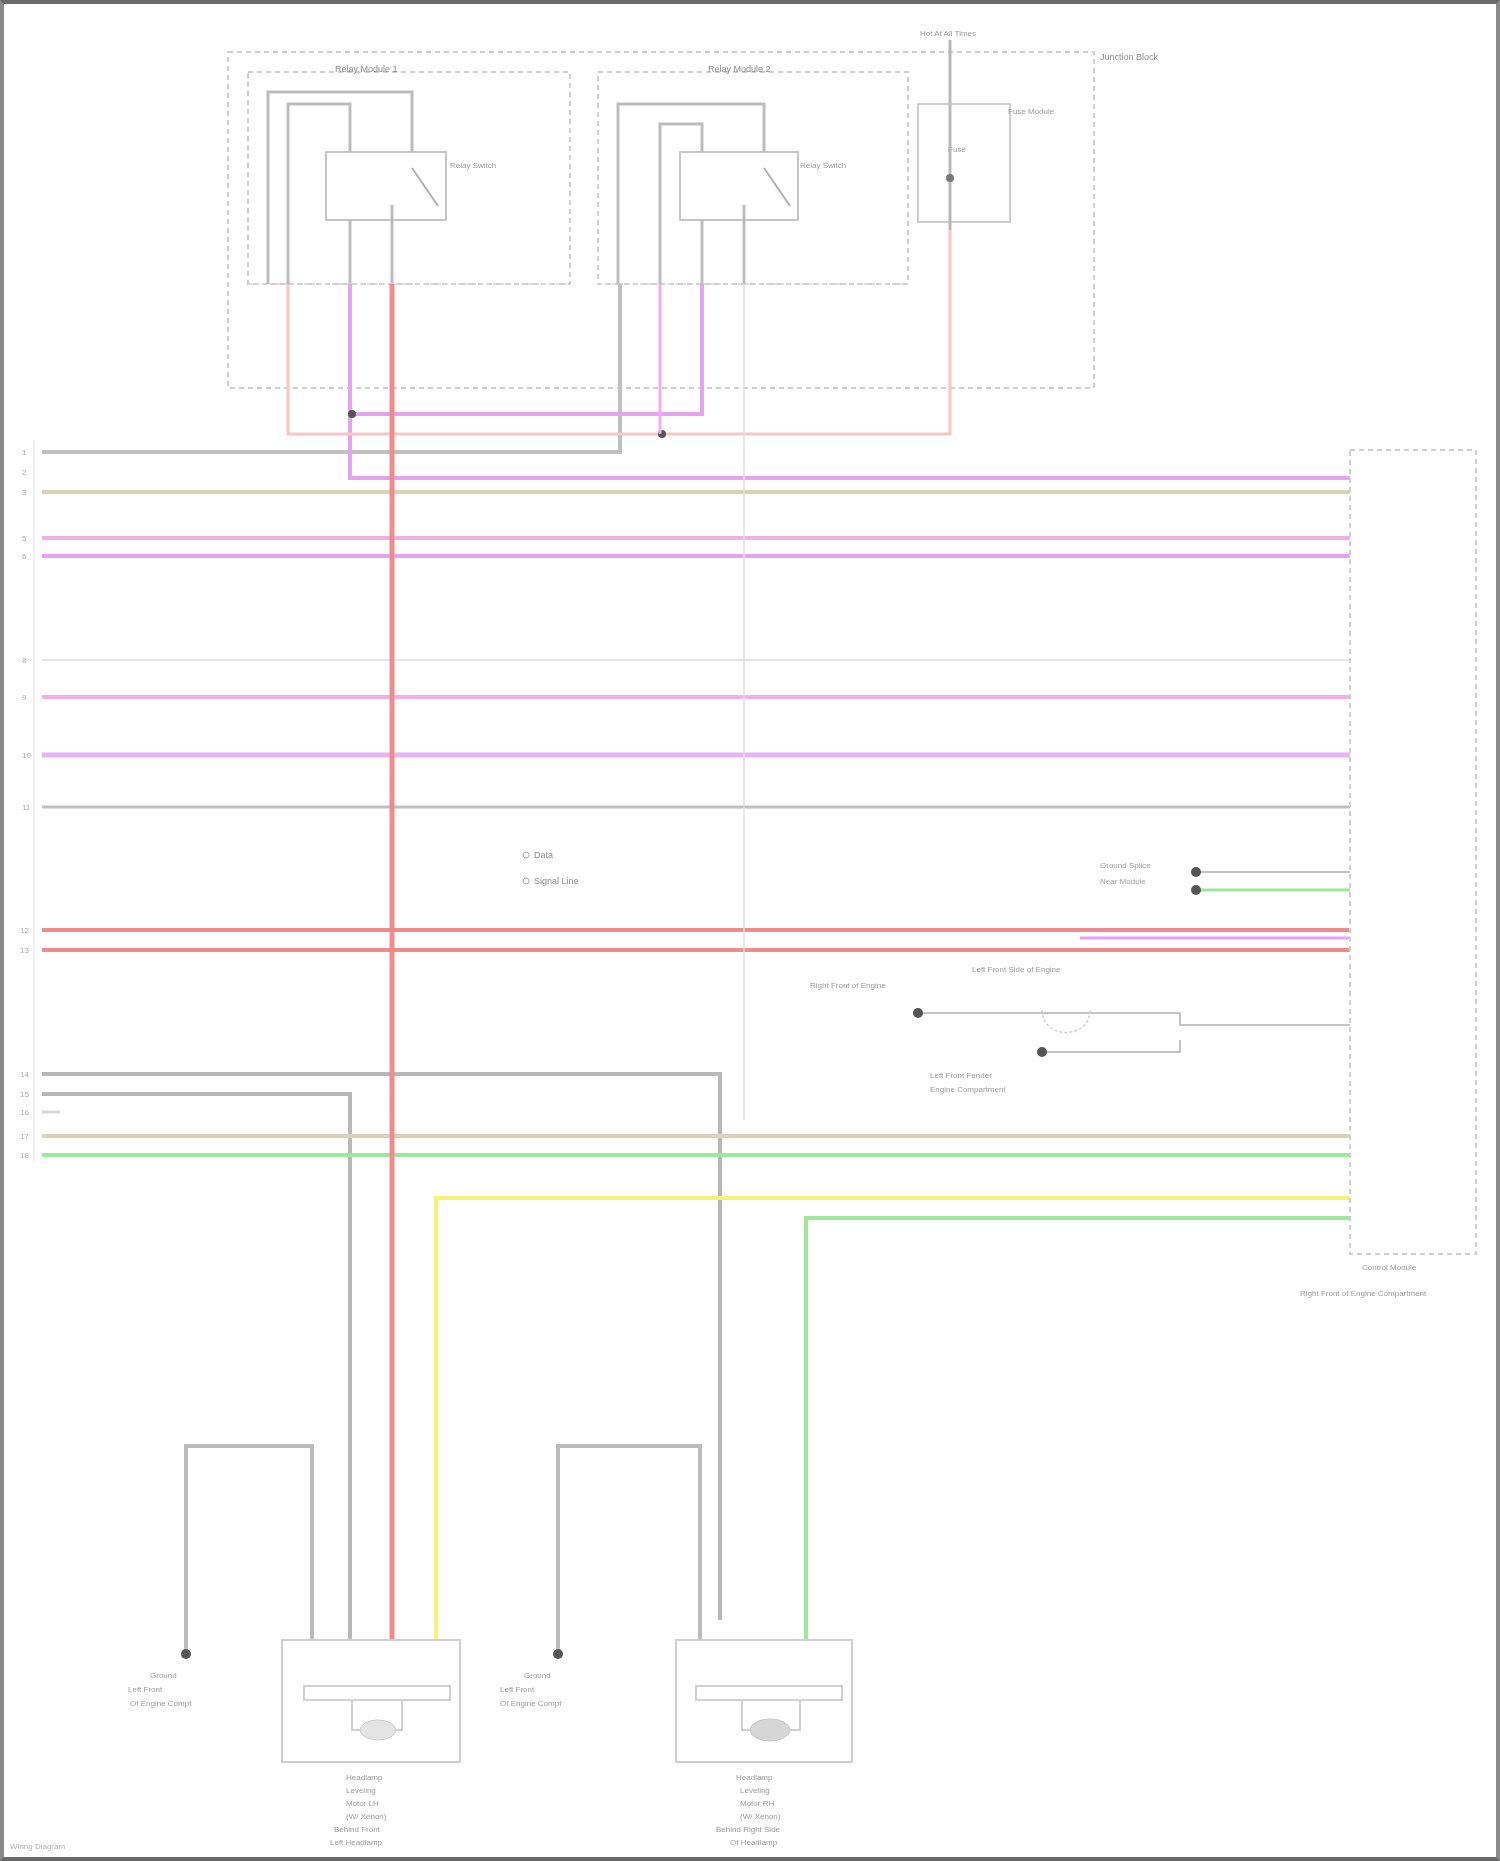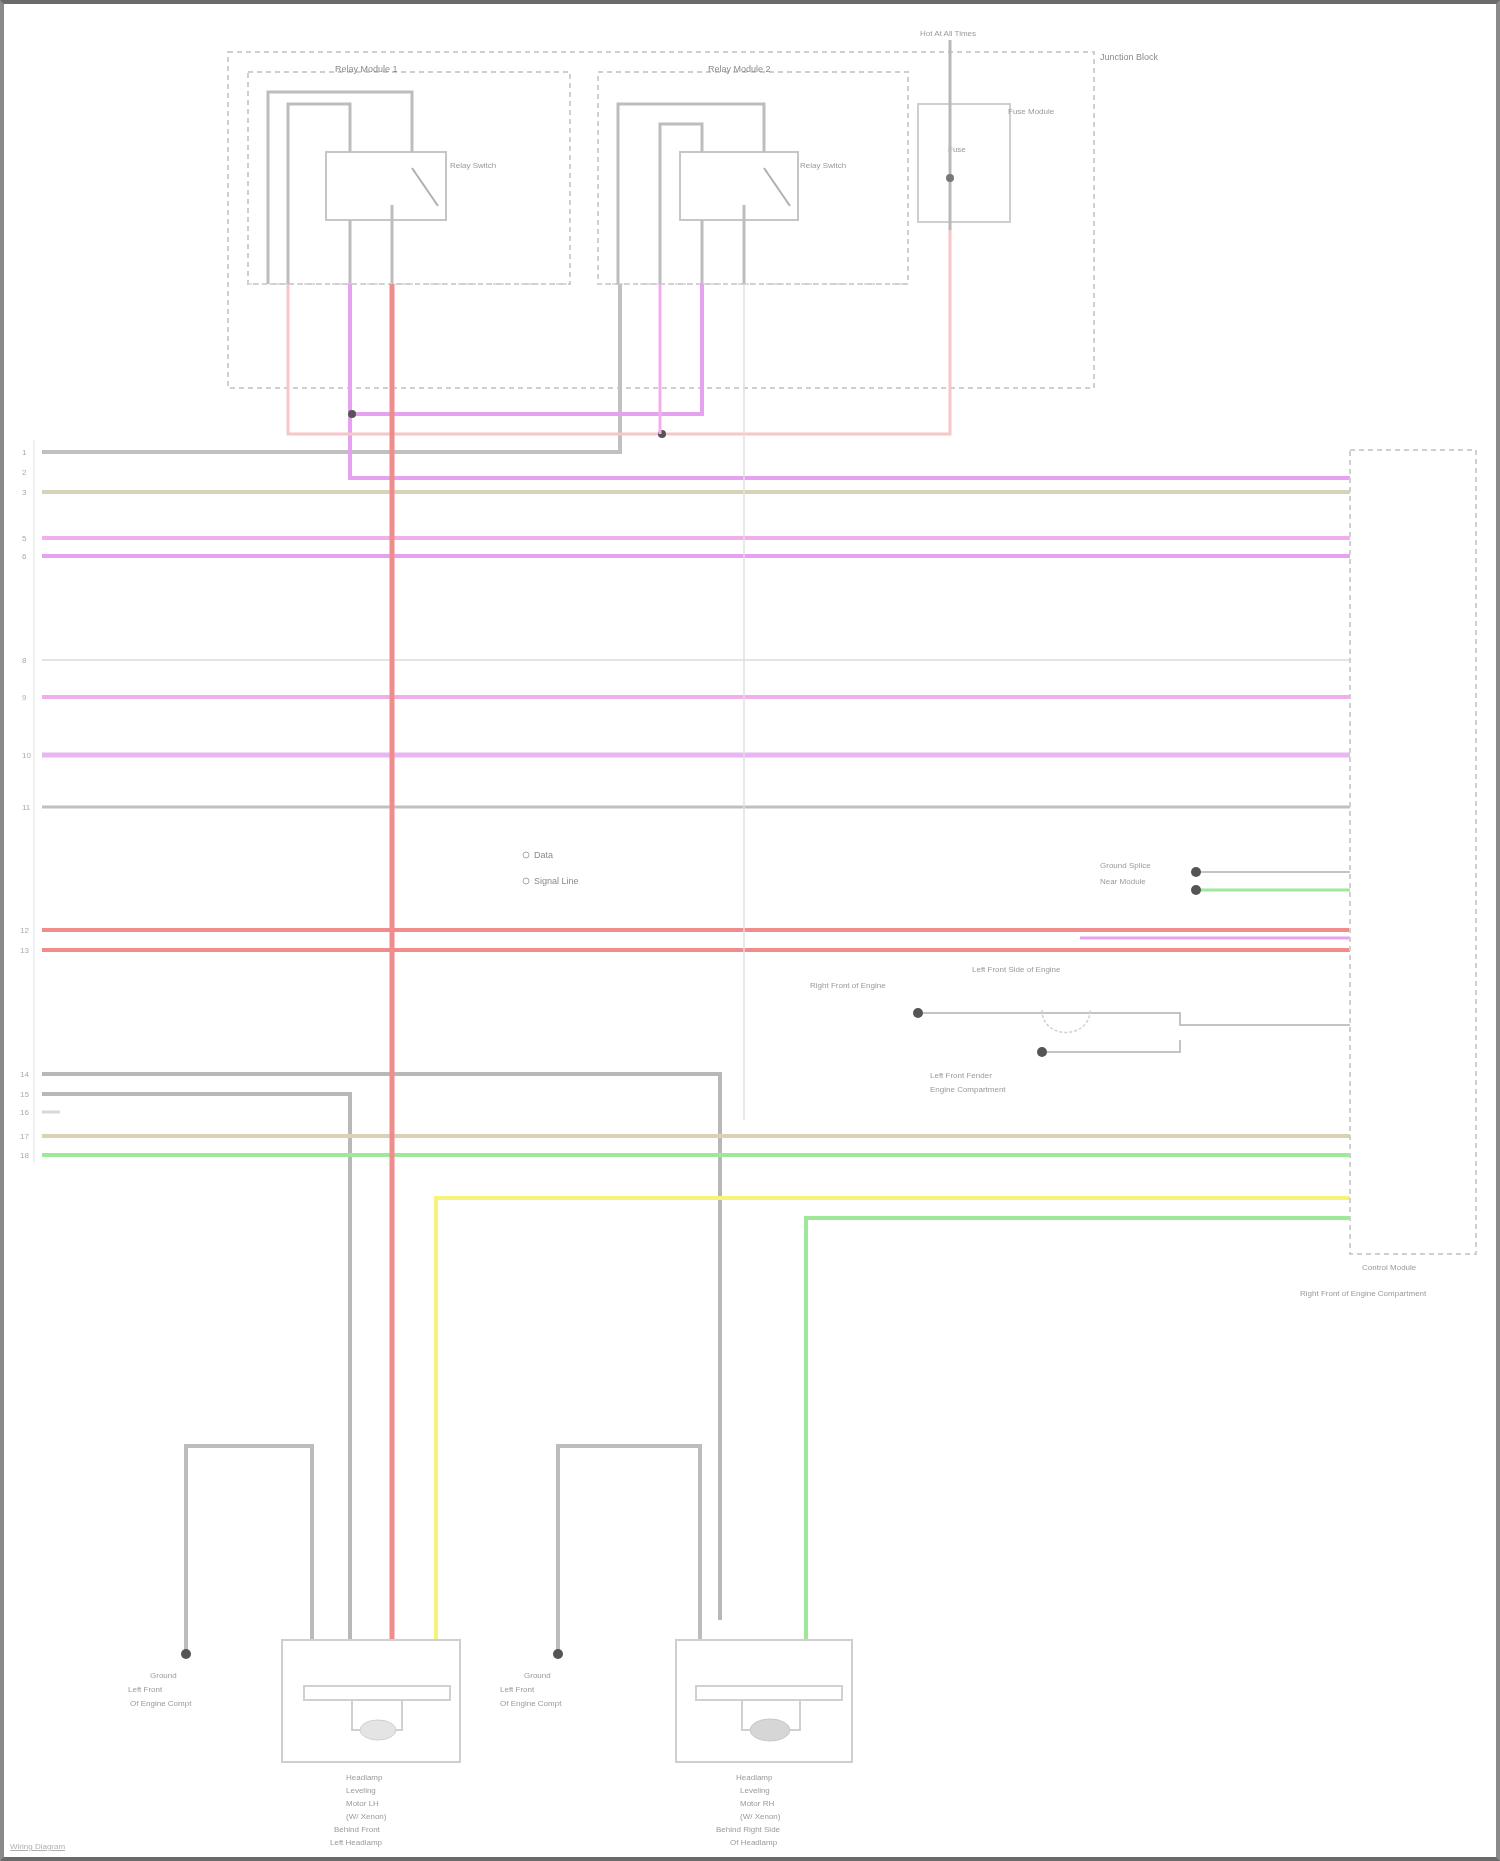--- a/index.html
+++ b/index.html
@@ -3,21 +3,21 @@
 <meta charset="utf-8">
 <style>
   html, body { margin:0; padding:0; background:#ffffff; }
   body { width:1500px; height:1861px; overflow:hidden; font-family:"Liberation Sans", sans-serif; }
   .frame { position:absolute; left:0; top:0; width:1500px; height:1861px; box-sizing:border-box;
            border-top:4px solid #6a6a6a; border-left:4px solid #8a8a8a; border-right:4px solid #8a8a8a; border-bottom:4px solid #6a6a6a; }
   svg { position:absolute; left:0; top:0; }
   .lbl { font-family:"Liberation Sans", sans-serif; font-size:9px; fill:#8a8a8a; }
   .lbl-sm { font-family:"Liberation Sans", sans-serif; font-size:8px; fill:#9a9a9a; }
   .pin { font-family:"Liberation Sans", sans-serif; font-size:8px; fill:#aaaaaa; }
-  .footer { position:absolute; left:10px; top:1842px; font-size:8px; color:#b0b0b0; font-family:"Liberation Sans", sans-serif;text-decoration:underline; }
+  .footer { position:absolute; left:10px; top:1842px; font-size:8px; color:#b0b0b0; font-family:"Liberation Sans", sans-serif; }
 </style>
 </head>
 <body>
 
 <div class="frame"></div>
 
 <svg width="1500" height="1861" viewBox="0 0 1500 1861">
 
   <rect x="228" y="52" width="866" height="336" fill="none" stroke="#cfcfcf" stroke-width="2" stroke-dasharray="5,4"></rect>
   <text class="lbl" x="1100" y="60">Junction Block</text>

